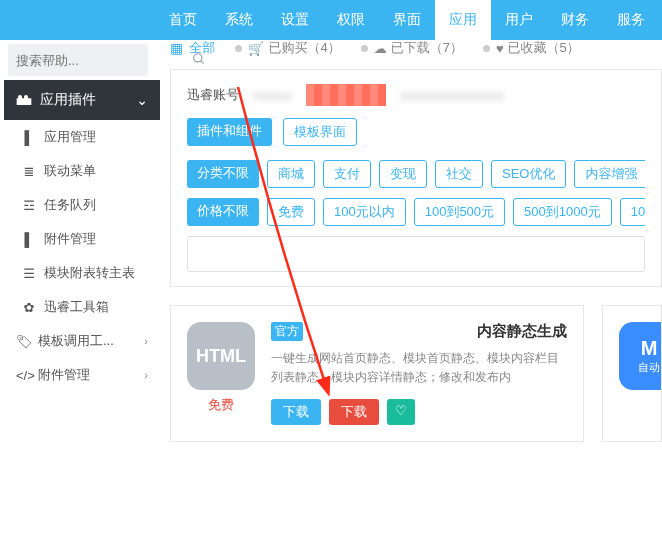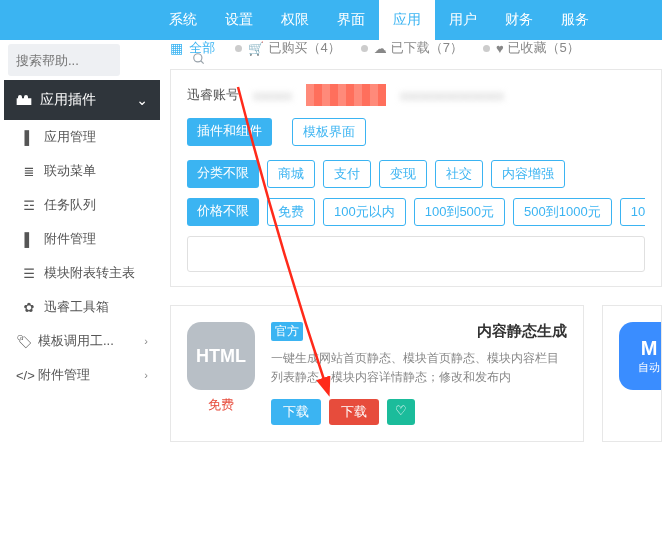--- a/index.html
+++ b/index.html
@@ -1,41 +1,41 @@
 <!DOCTYPE html>
 <html><head>
 <meta charset="utf-8">
 <style>
 * { box-sizing: border-box; margin: 0; padding: 0; font-family: "Microsoft YaHei", Arial, sans-serif; }
 body { background: #fff; width: 662px; height: 537px; overflow: hidden; position: relative; }
 .topnav { height: 40px; background: #3bb4f2; display: flex; align-items: center; padding-left: 155px; color: #fff; font-size: 14px; }
 .topnav .tab { padding: 0 14px; height: 40px; display: flex; align-items: center; cursor: pointer; }
 .topnav .tab.active { background: #fff; color: #3bb4f2; }
-.search-wrap { position: absolute; left: 8px; top: 44px; width: 112px; height: 32px; background: #eef0f3; border-radius: 3px; display: flex; align-items: center; padding: 0 8px; }
+.search-wrap { position: absolute; left: 8px; top: 44px; width: 140px; height: 32px; background: #eef0f3; border-radius: 3px; display: flex; align-items: center; padding: 0 8px; }
 .search-wrap input { border: none; background: transparent; outline: none; font-size: 13px; flex: 1; color: #666; }
 .search-wrap .sicon { color: #9aa3ab; font-size: 14px; }
 .sidebar { position: absolute; left: 4px; top: 80px; width: 156px; background: #fff; }
 .side-head { background: #2f353b; color: #fff; height: 40px; display: flex; align-items: center; padding: 0 12px; font-size: 14px; justify-content: space-between; }
 .side-head .plug { display:flex; align-items:center; gap:8px;}
 .side-item { height: 34px; display: flex; align-items: center; padding: 0 12px; font-size: 13px; color: #555; gap: 8px; cursor: pointer; }
 .side-item.sub { padding-left: 18px; }
 .side-item .chev { margin-left: auto; color: #888; font-size: 11px; }
 .side-item .icn { width: 14px; text-align: center; color: #555; }
 .main { position: absolute; left: 170px; top: 33px; right: 0; }
 .filterbar { display: flex; align-items: center; gap: 20px; padding: 6px 0 12px 0; font-size: 13px; color: #888; }
 .filterbar .dot { width: 7px; height: 7px; border-radius: 50%; background: #ccc; display:inline-block; margin-right:6px; vertical-align:middle;}
 .filterbar .all { color: #3bb4f2; display:flex; align-items:center; gap:6px;}
 .filterbar .grid-icon { color:#3bb4f2; font-size:14px; }
 .filterbar .item { display:flex; align-items:center; }
 .filterbar .item .glyph { margin-right:4px; color:#888; }
 .panel { border: 1px solid #e7e7e7; background: #fff; padding: 14px 16px; margin-right: 0; overflow:hidden; }
 .acct-row { display:flex; align-items:center; gap:14px; font-size:13px; color:#555; margin-bottom:12px;}
 .acct-row .blur { filter: blur(3px); color:#bbb; }
 .acct-row .redbox { width:80px; height:22px; background: repeating-linear-gradient(90deg,#ff8a7a,#ff8a7a 8px,#ff6f5c 8px,#ff6f5c 16px); }
-.tagrow { display:flex; gap:20px; margin-bottom:14px; flex-wrap:nowrap;text-align:right; }
+.tagrow { display:flex; gap:11px; margin-bottom:14px; flex-wrap:nowrap;text-align:right; }
 .tag { background:#3bb4f2; color:#fff; font-size:13px; padding:4px 10px; border-radius:3px; cursor:pointer; white-space:nowrap;}
 .tag.outline { background:#fff; color:#3bb4f2; border:1px solid #3bb4f2; }
 .filters { display:flex; gap:8px; margin-bottom:10px; overflow:hidden; white-space:nowrap;}
 .searchbox { border:1px solid #e0e0e0; height:36px; border-radius:3px; margin-top:6px; }
 .card-row { display:flex; gap:18px; margin-top:18px; }
 .card { border:1px solid #e7e7e7; padding:16px; width:420px; display:flex; gap:16px; align-items:flex-start; }
 .card2 { border:1px solid #e7e7e7; padding:16px; flex:1; min-width:60px; overflow:hidden; }
 .thumb { width:68px; height:68px; border-radius:14px; background:#b8bfc6; display:flex; align-items:center; justify-content:center; color:#fff; font-family:Arial; font-weight:bold; font-size:18px; }
 .thumb2 { width:60px; height:68px; border-radius:14px; background:#3a8dff; display:flex; flex-direction:column; align-items:center; justify-content:center; color:#fff; font-size:20px; font-weight:bold;}
 .thumb2 .sub { font-size:11px; font-weight:normal;}
@@ -48,20 +48,21 @@
 .btn { font-size:13px; color:#fff; padding:4px 12px; border-radius:3px; cursor:pointer; }
 .btn.blue { background:#3bb4f2; }
 .btn.red { background:#e74c3c; }
 .btn.heart { background:#1bbc9b; padding:4px 8px;}
 svg.arrow { position:absolute; left:218px; top:82px; pointer-events:none; z-index:50;}
 </style>
 </head>
 <body>
 
 <div class="topnav">
+  <div class="tab">首页</div>
   <div class="tab">系统</div>
   <div class="tab">设置</div>
   <div class="tab">权限</div>
   <div class="tab">界面</div>
   <div class="tab active">应用</div>
   <div class="tab">用户</div>
   <div class="tab">财务</div>
   <div class="tab">服务</div>
 </div>
 
@@ -159,20 +160,21 @@
     <div class="tagrow">
       <span class="tag">插件和组件</span>
       <span class="tag outline">模板界面</span>
     </div>
     <div class="filters">
       <span class="tag">分类不限</span>
       <span class="tag outline">商城</span>
       <span class="tag outline">支付</span>
       <span class="tag outline">变现</span>
       <span class="tag outline">社交</span>
+      <span class="tag outline">SEO优化</span>
       <span class="tag outline">内容增强</span>
 
     </div>
     <div class="filters">
       <span class="tag">价格不限</span>
       <span class="tag outline">免费</span>
       <span class="tag outline">100元以内</span>
       <span class="tag outline">100到500元</span>
       <span class="tag outline">500到1000元</span>
       <span class="tag outline">1000到2000</span>

